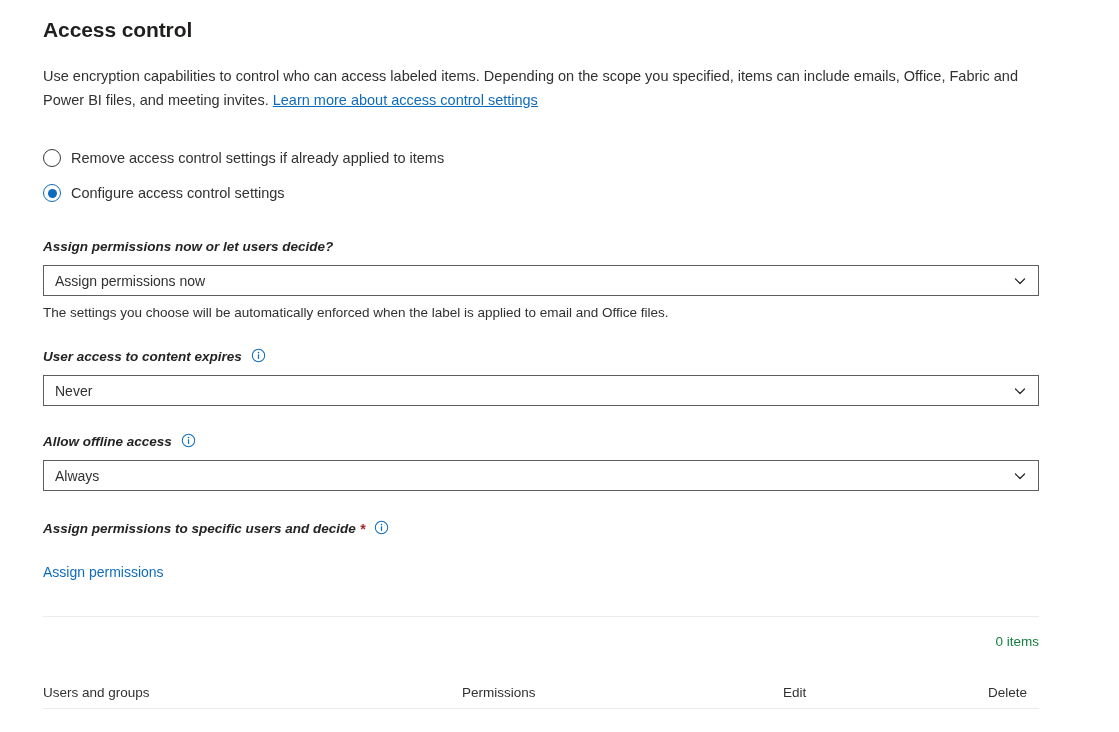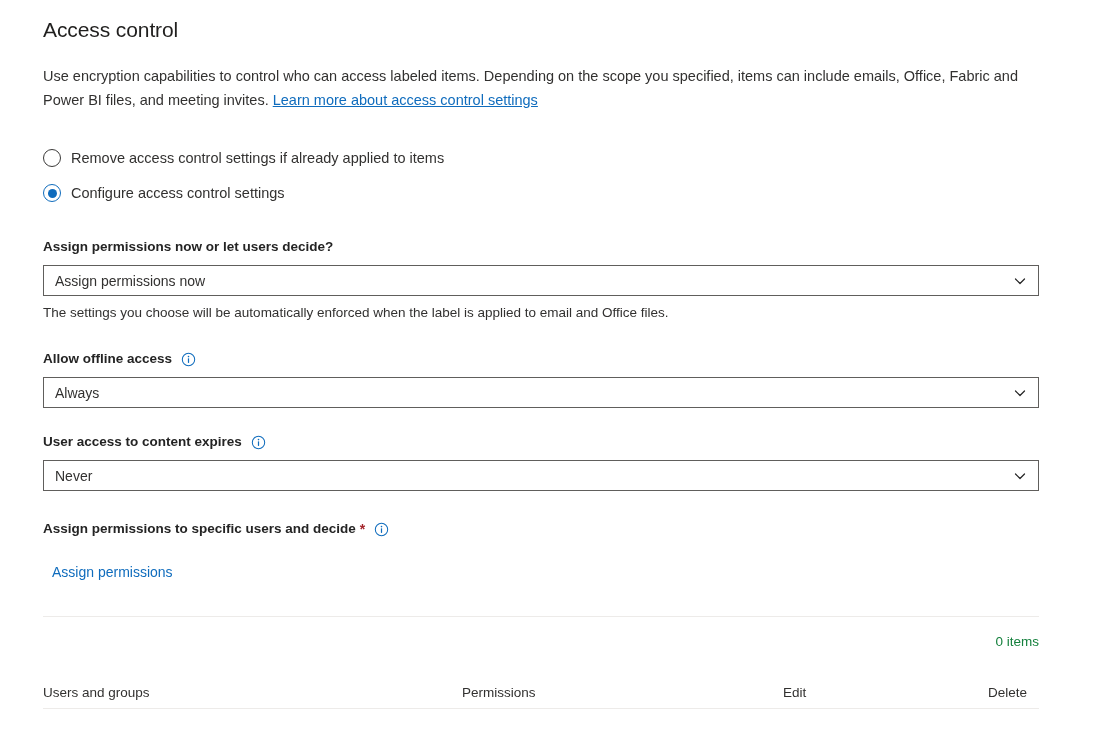--- a/index.html
+++ b/index.html
@@ -19,21 +19,21 @@
     position: relative;
     width: 1119px;
     height: 732px;
     box-sizing: border-box;
     padding: 0 43px;
   }
 
   
   .page-title {
     font-size: 21px;
-    font-weight: 400;
+    font-weight: 700;
     color: #201f1e;
     letter-spacing: -0.1px;
     margin: 0;
     padding-top: 16px;
     line-height: 28px;
   }
 
   
   .intro {
     font-size: 14.5px;
@@ -92,26 +92,27 @@
     color: #323130;
     line-height: 20px;
   }
 
   
   .field {
     margin-top: 26px;
   }
   .field-label {
     display: flex;
-    align-items: center;
+    align-items: flex-start;
     font-size: 13.5px;
     font-weight: 700;
     color: #242424;
     line-height: 18px;
     margin-bottom: 9px;
+    font-style: italic;
   }
   .req-star {
     color: #a4262c;
     font-weight: 700;
     margin-left: 4px;
     font-size: 14px;
   }
   .info-icon {
     display: inline-flex;
     align-items: center;
@@ -157,21 +158,20 @@
     margin-top: 7px;
   }
 
   
   .action-link {
     display: inline-block;
     font-size: 14px;
     color: #0f6cbd;
     line-height: 20px;
     margin-top: 15px;
-    margin-left: 9px;
     cursor: pointer;
   }
 
   
   .table-section {
     margin-top: 34px;
   }
   .divider {
     height: 1px;
     background: #edebe9;
@@ -234,56 +234,56 @@
     </div>
     <div class="dropdown">
       <span class="dropdown-value">Assign permissions now</span>
       <span class="chevron">
         <svg viewBox="0 0 12 12" width="12" height="12" aria-hidden="true">
           <path d="M1.5 4 L6 8.5 L10.5 4" fill="none" stroke="#242424" stroke-width="1.2" stroke-linecap="round" stroke-linejoin="round"></path>
         </svg>
       </span>
     </div>
     <div class="field-help">The settings you choose will be automatically enforced when the label is applied to email and Office files.</div>
+  </div>
+
+  <div class="field" style="margin-top:25px;">
+    <div class="field-label">
+      <span>User access to content expires</span>
+      <span class="info-icon">
+        <svg viewBox="0 0 16 16" width="15" height="15" aria-hidden="true">
+          <circle cx="8" cy="8" r="6.6" fill="none" stroke="#0f6cbd" stroke-width="1.1"></circle>
+          <circle cx="8" cy="4.9" r="0.85" fill="#0f6cbd"></circle>
+          <rect x="7.35" y="6.6" width="1.3" height="5" rx="0.55" fill="#0f6cbd"></rect>
+        </svg>
+      </span>
+    </div>
+    <div class="dropdown">
+      <span class="dropdown-value">Never</span>
+      <span class="chevron">
+        <svg viewBox="0 0 12 12" width="12" height="12" aria-hidden="true">
+          <path d="M1.5 4 L6 8.5 L10.5 4" fill="none" stroke="#242424" stroke-width="1.2" stroke-linecap="round" stroke-linejoin="round"></path>
+        </svg>
+      </span>
+    </div>
   </div>
 
   <div class="field" style="margin-top:27px;">
     <div class="field-label">
       <span>Allow offline access</span>
       <span class="info-icon">
         <svg viewBox="0 0 16 16" width="15" height="15" aria-hidden="true">
           <circle cx="8" cy="8" r="6.6" fill="none" stroke="#0f6cbd" stroke-width="1.1"></circle>
           <circle cx="8" cy="4.9" r="0.85" fill="#0f6cbd"></circle>
           <rect x="7.35" y="6.6" width="1.3" height="5" rx="0.55" fill="#0f6cbd"></rect>
         </svg>
       </span>
     </div>
     <div class="dropdown">
       <span class="dropdown-value">Always</span>
-      <span class="chevron">
-        <svg viewBox="0 0 12 12" width="12" height="12" aria-hidden="true">
-          <path d="M1.5 4 L6 8.5 L10.5 4" fill="none" stroke="#242424" stroke-width="1.2" stroke-linecap="round" stroke-linejoin="round"></path>
-        </svg>
-      </span>
-    </div>
-  </div>
-
-  <div class="field" style="margin-top:25px;">
-    <div class="field-label">
-      <span>User access to content expires</span>
-      <span class="info-icon">
-        <svg viewBox="0 0 16 16" width="15" height="15" aria-hidden="true">
-          <circle cx="8" cy="8" r="6.6" fill="none" stroke="#0f6cbd" stroke-width="1.1"></circle>
-          <circle cx="8" cy="4.9" r="0.85" fill="#0f6cbd"></circle>
-          <rect x="7.35" y="6.6" width="1.3" height="5" rx="0.55" fill="#0f6cbd"></rect>
-        </svg>
-      </span>
-    </div>
-    <div class="dropdown">
-      <span class="dropdown-value">Never</span>
       <span class="chevron">
         <svg viewBox="0 0 12 12" width="12" height="12" aria-hidden="true">
           <path d="M1.5 4 L6 8.5 L10.5 4" fill="none" stroke="#242424" stroke-width="1.2" stroke-linecap="round" stroke-linejoin="round"></path>
         </svg>
       </span>
     </div>
   </div>
 
   <div class="field" style="margin-top:29px;">
     <div class="field-label">

